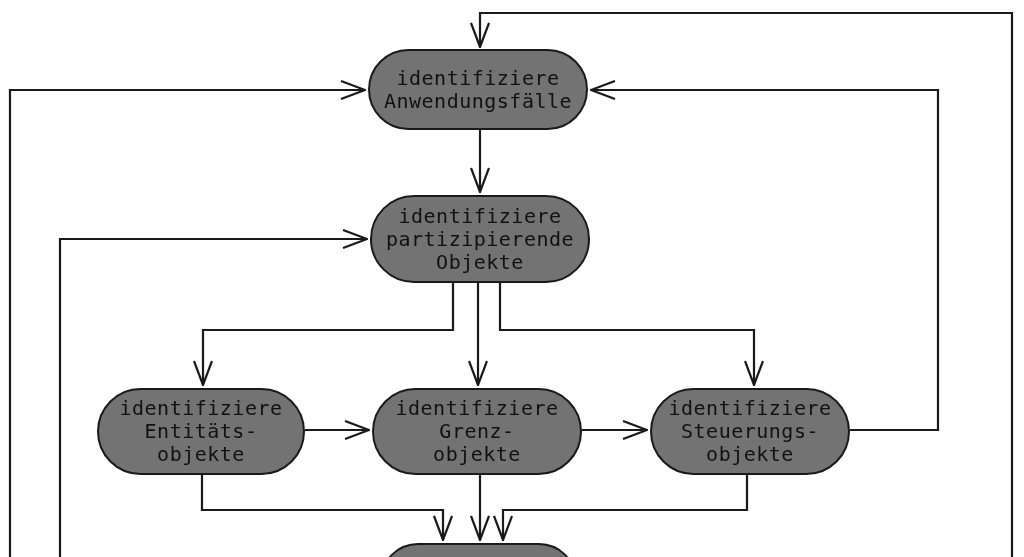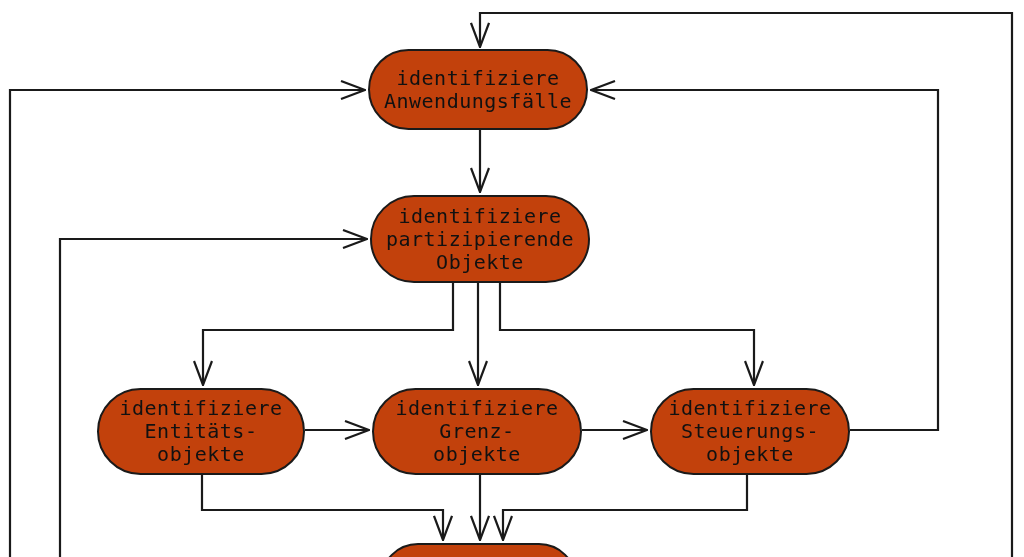--- a/index.html
+++ b/index.html
@@ -18,21 +18,21 @@
   .edges {
     position: absolute;
     left: 0;
     top: 0;
     z-index: 1;
   }
   .node {
     position: absolute;
     z-index: 2;
     box-sizing: border-box;
-    background: #c2410c;
+    background: #737373;
     border: 2.2px solid #1a1a1a;
     border-radius: 60px;
     display: flex;
     align-items: center;
     justify-content: center;
   }
   .node .label {
     white-space: pre-line;
     text-align: center;
     font-size: 20px;

